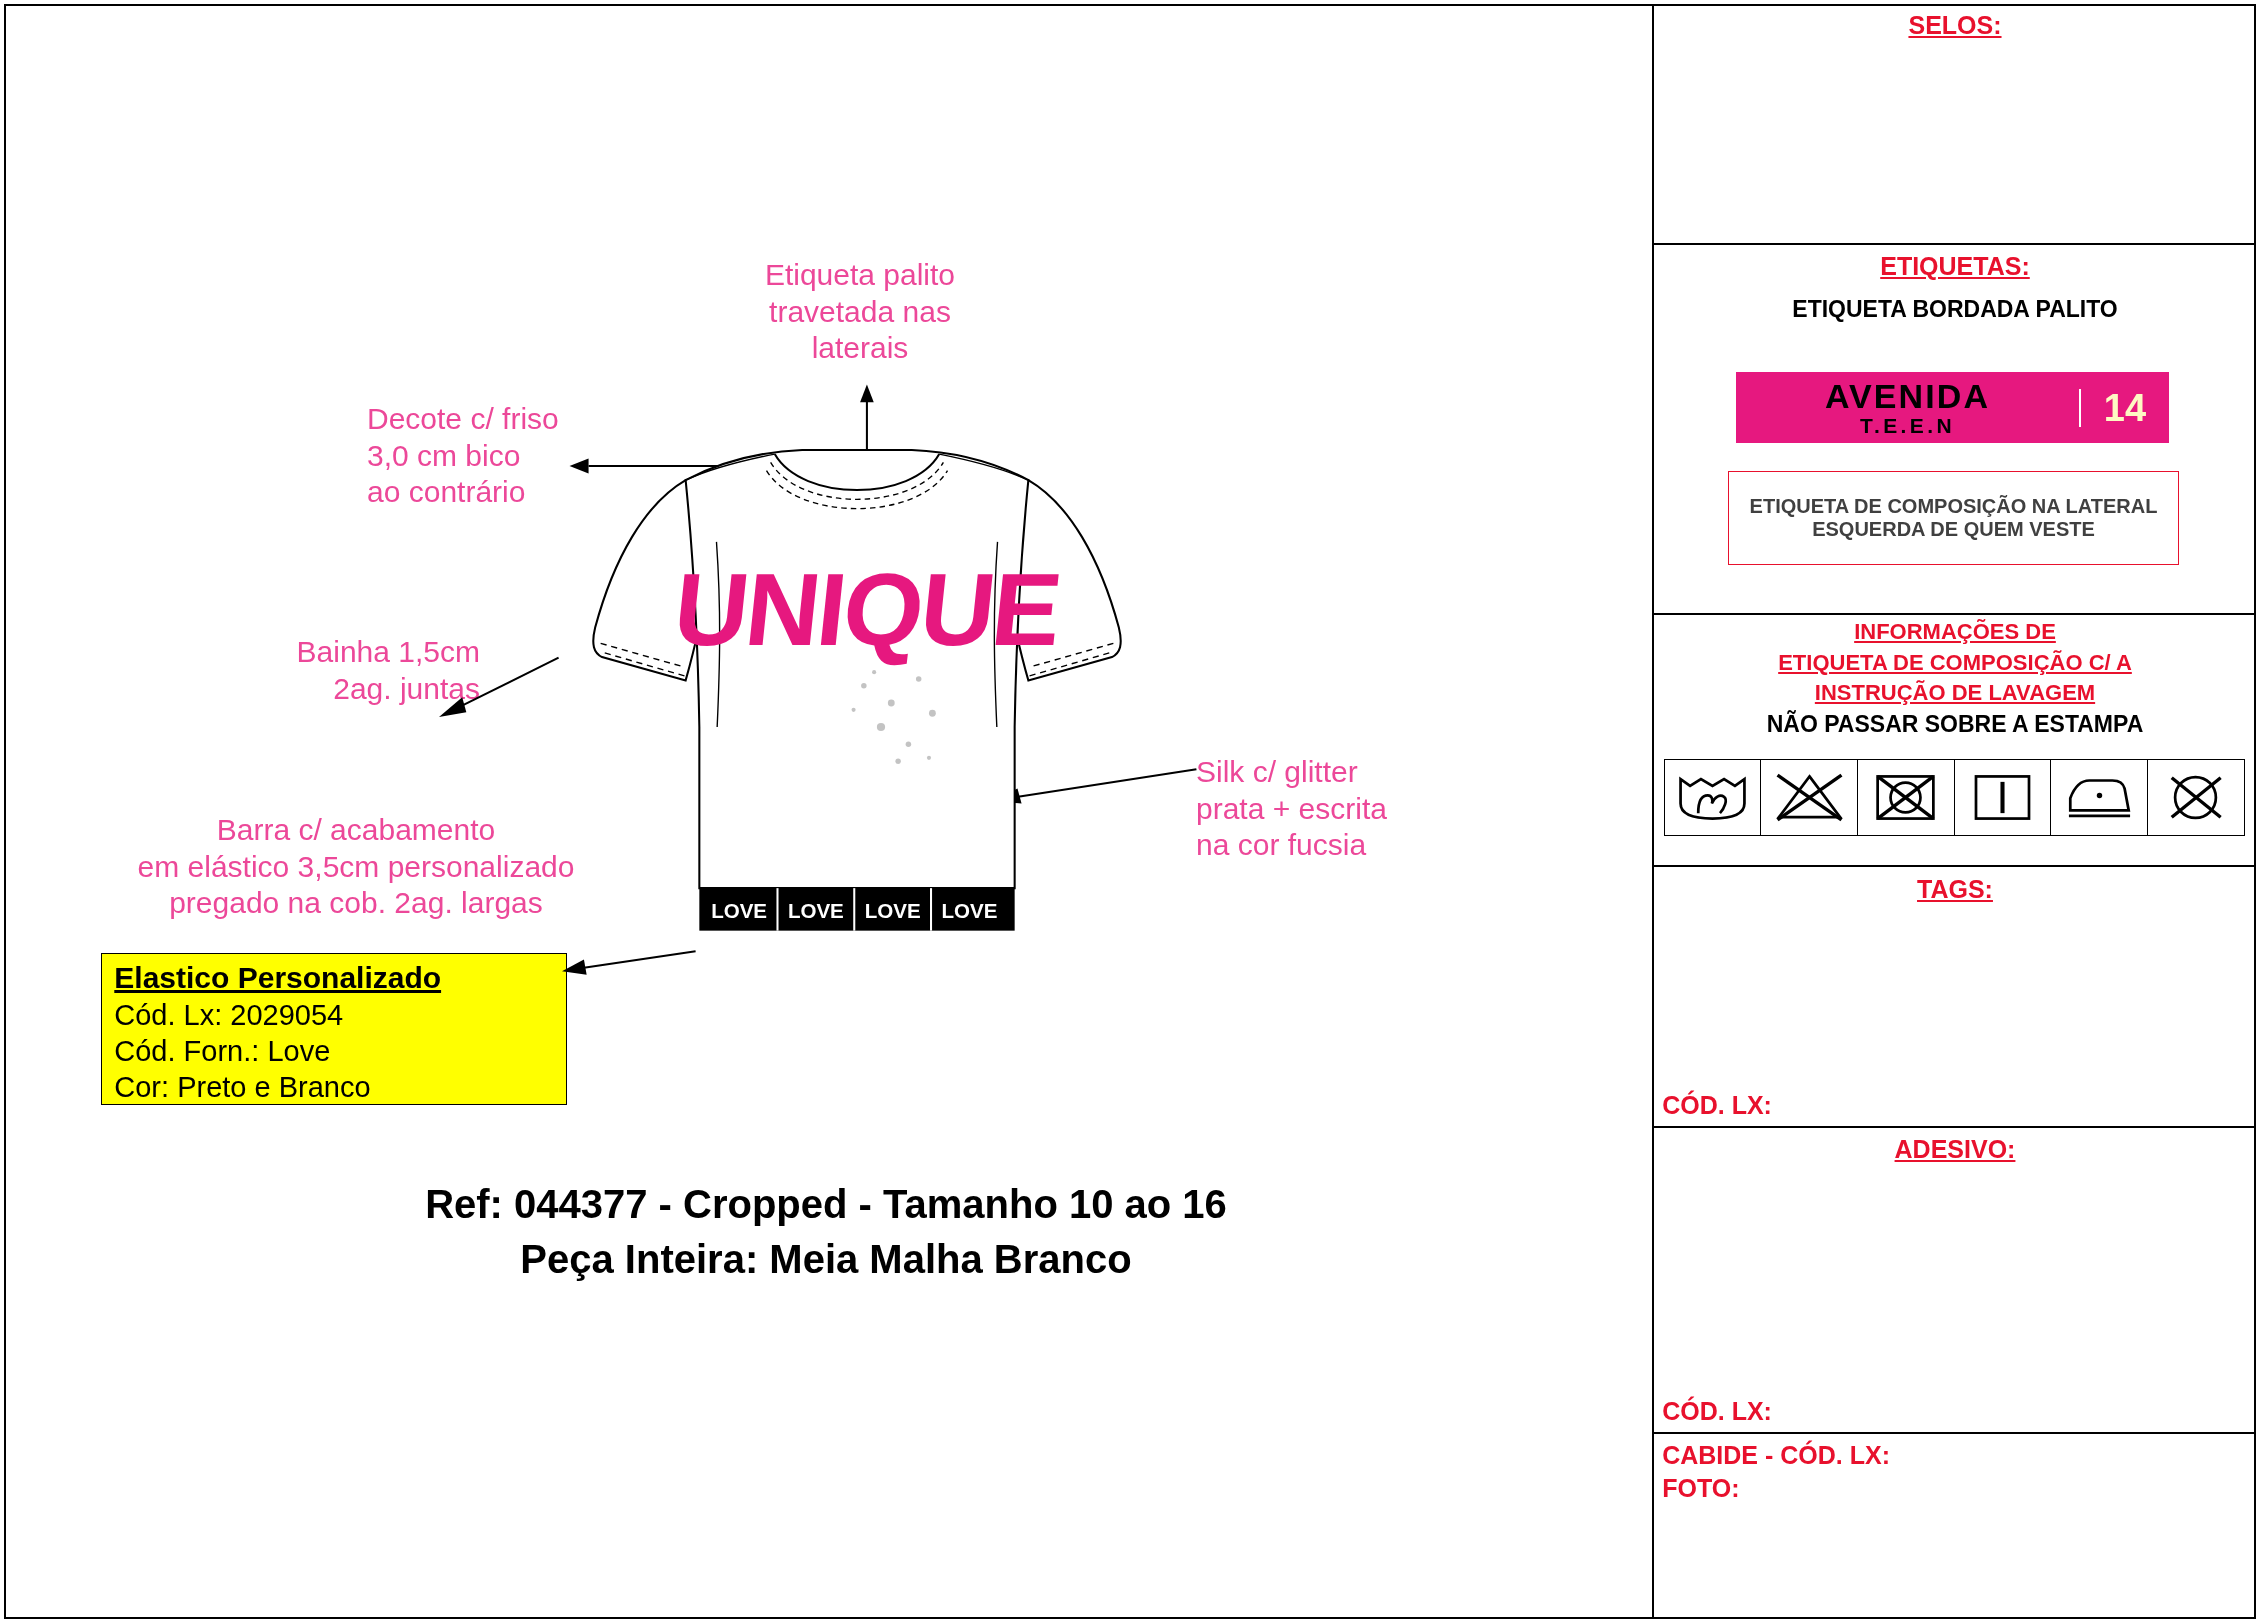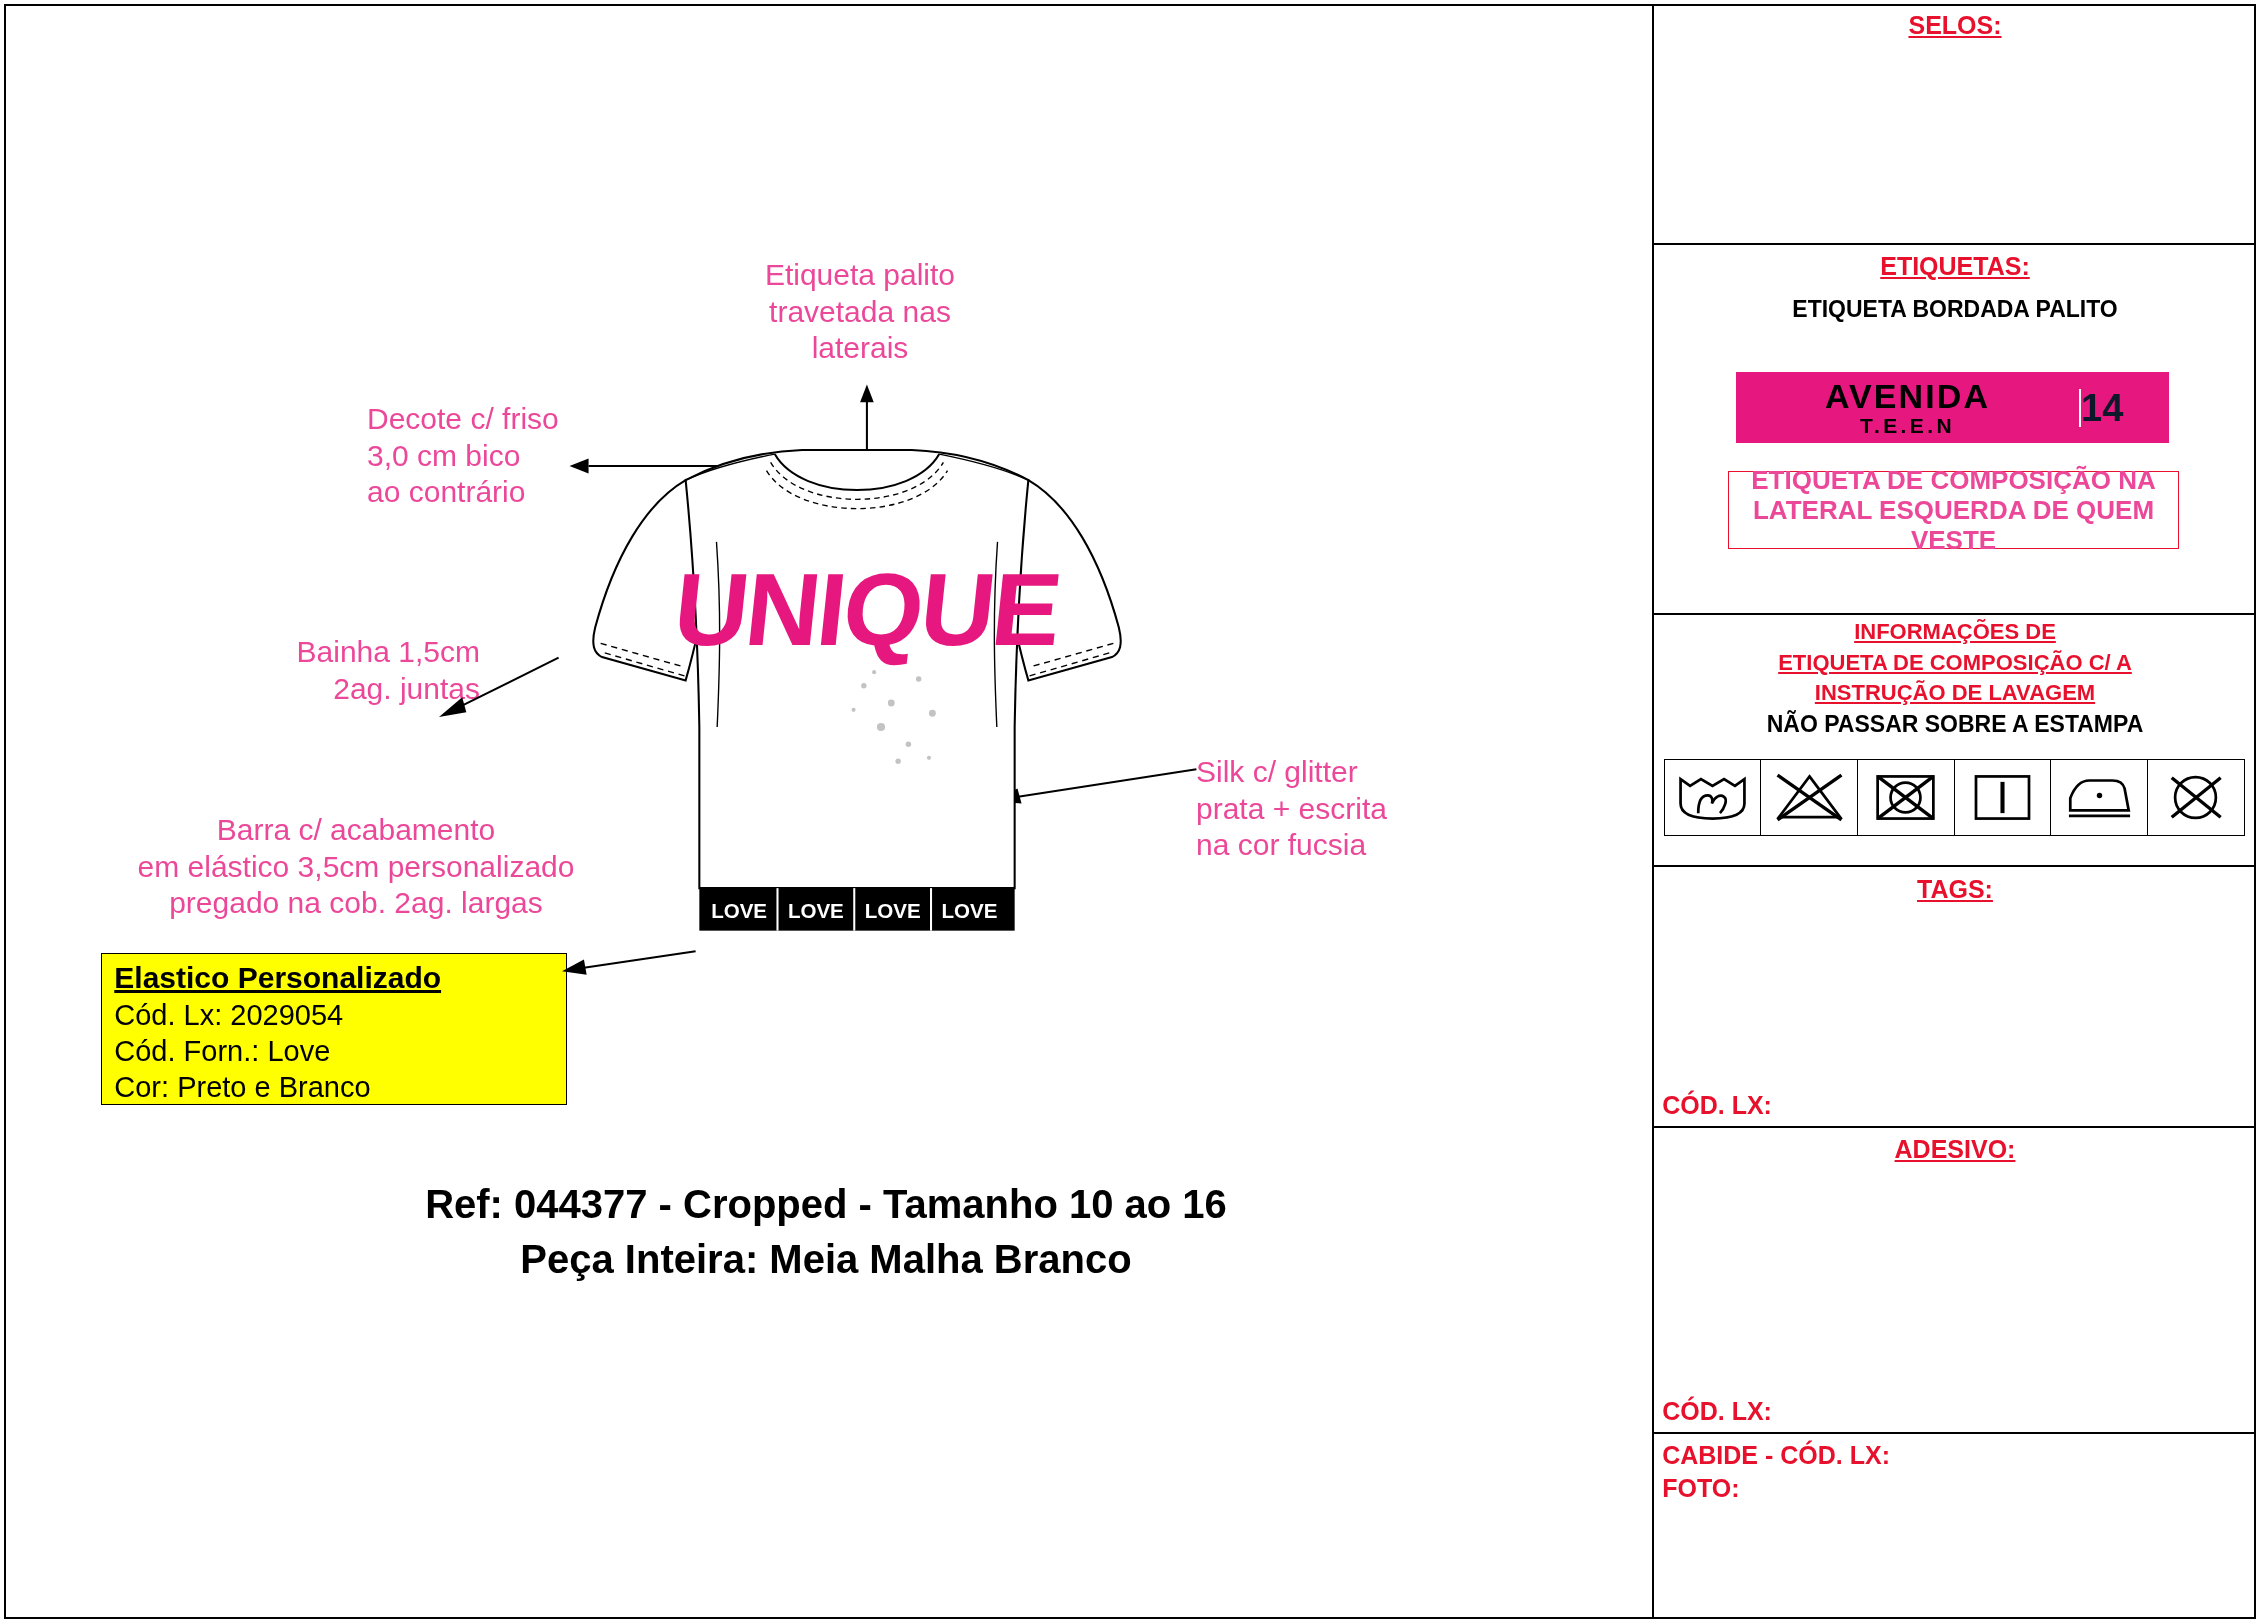--- a/index.html
+++ b/index.html
@@ -157,43 +157,43 @@
   }
   .avenida-teen {
     display: block;
     font-size: 21px;
     letter-spacing: 3.4px;
     font-weight: bold;
     margin-top: 2.7px;
   }
   .avenida-size {
     width: 88px;
-    text-align: left;
-    color: #0f172a;
+    text-align: center;
+    color: #fef9c3;
     font-size: 38px;
     font-weight: bold;
     border-left: 2.1px solid #ffffff;
     line-height: 1;
   }
 
   .comp-box {
     position: absolute;
     left: 74px;
     top: 226px;
     width: 451px;
-    height: 78px;
+    height: 94px;
     border: 1.4px solid #e8112d;
     box-sizing: border-box;
     display: flex;
     align-items: center;
     justify-content: center;
     text-align: center;
-    color: #ec4899;
-    font-weight: bold;
-    font-size: 26px;
+    color: #404040;
+    font-weight: bold;
+    font-size: 20px;
     line-height: 1.16;
     padding: 0 4.1px;
   }
 
   .info-lines {
     text-align: center;
     color: #e8112d;
     font-weight: bold;
     font-size: 22px;
     line-height: 1.2;

